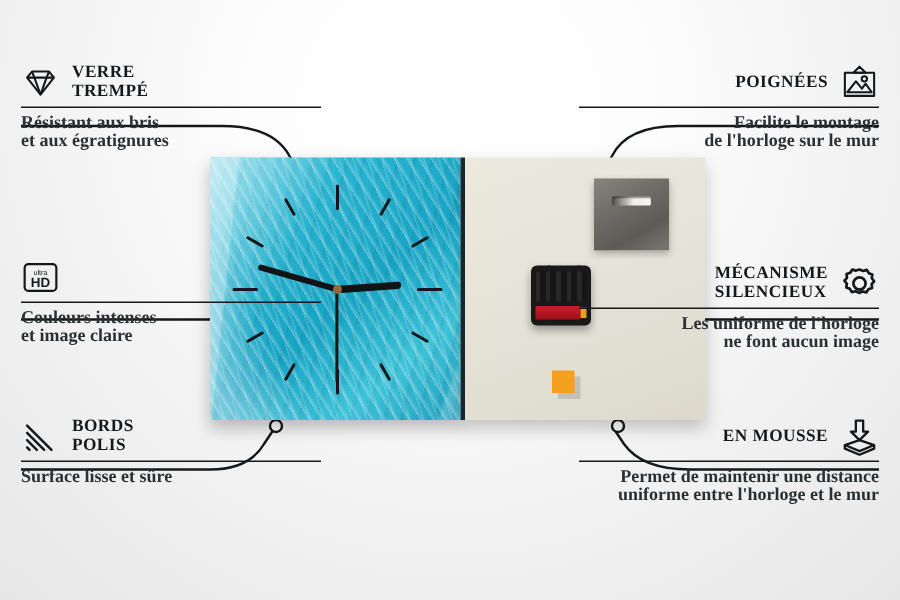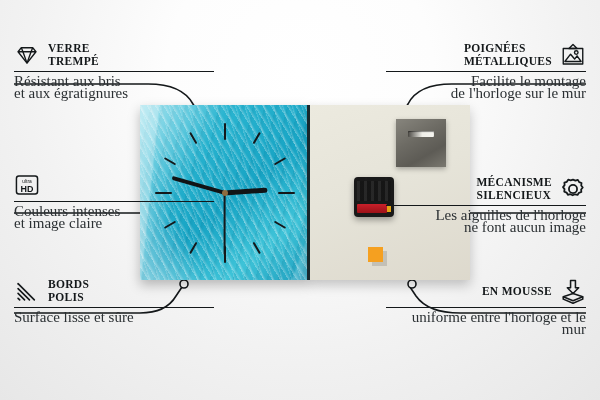--- a/index.html
+++ b/index.html
@@ -66,21 +66,21 @@
     background:linear-gradient(180deg,#c9202a 0%,#9c1118 100%);border-radius:1px;}
   .mech .batt:after{content:"";position:absolute;right:-4px;top:1px;width:4px;height:7px;background:#e4a415;}
   .spacer{position:absolute;left:58px;top:142px;width:15px;height:15px;background:#f5a020;
     box-shadow:4px 4px 0 rgba(0,0,0,.13);}
 
   
   .callout{position:absolute;width:200px;}
   .callout .head{display:flex;align-items:center;gap:8px;}
   .callout .title{font-weight:bold;font-size:11.5px;letter-spacing:.3px;color:#14181a;line-height:13px;text-transform:uppercase;}
   .callout .rule{height:1.4px;background:#14181a;margin:3px 0 4px;}
-  .callout .sub{font-size:15px;line-height:11.5px;color:#2b3033;}
+  .callout .sub{font-size:12px;line-height:11.5px;color:#2b3033;font-weight:bold;}
   .left{left:14px;}
   .left .head{justify-content:flex-start;}
   .left .title{text-align:left;}
   .left .sub{text-align:left;}
   .right{left:386px;width:200px;}
   .right .head{justify-content:flex-end;}
   .right .title{text-align:left;}
   .right .sub{text-align:right;}
   .ico{width:26px;height:26px;flex:0 0 26px;display:block;}
 
@@ -222,21 +222,20 @@
     <div class="rule"></div>
     <div class="sub">
       <div>Surface lisse et sûre</div>
     </div>
   </div>
 
   <div class="callout right" style="top:42px;">
     <div class="head">
       <div>
         <div class="title">POIGNÉES</div>
-        <div class="title">MÉTALLIQUES</div>
       </div>
       <svg class="ico" viewBox="0 0 32 32">
         <g fill="none" stroke="#14181a" stroke-width="1.7" stroke-linejoin="round">
           <path d="M16 3 L11 8 h10z"></path>
           <rect x="4" y="8" width="24" height="19"></rect>
           <path d="M6 24 L13 15 l5 6 3-4 5 7z"></path>
           <circle cx="20" cy="13" r="2.2"></circle>
         </g>
       </svg>
     </div>
@@ -255,37 +254,38 @@
       </div>
       <svg class="ico" viewBox="0 0 32 32">
         <g fill="none" stroke="#14181a" stroke-width="2.2" stroke-linejoin="round">
           <path d="M16 4.5l3 1.2 3-.9 1.6 2.7 2.9 1.1-.4 3.1 1.9 2.5-2 2.4.3 3.1-3 1 -1.7 2.6 -3-.8 -3 1.2 -2.9-1.3 -3 .7 -1.6-2.7 -2.9-1.1 .4-3.1 -1.9-2.5 2-2.4 -.3-3.1 3-1 1.7-2.6 3 .8z"></path>
           <circle cx="16" cy="16" r="5"></circle>
         </g>
       </svg>
     </div>
     <div class="rule"></div>
     <div class="sub">
-      <div>Les aiguilles de l'horloge</div>
+      <div>Les uniforme de l'horloge</div>
       <div>ne font aucun image</div>
     </div>
   </div>
 
   <div class="callout right" style="top:278px;">
     <div class="head">
       <div>
         <div class="title">EN MOUSSE</div>
       </div>
       <svg class="ico" viewBox="0 0 32 32">
         <g fill="none" stroke="#14181a" stroke-width="1.9" stroke-linejoin="round">
           <path d="M13 3h6v9h4l-7 7-7-7h4z"></path>
           <path d="M16 19 L28 23 L16 28 L4 23z"></path>
           <path d="M4 23v3l12 5 12-5v-3"></path>
         </g>
       </svg>
     </div>
     <div class="rule"></div>
     <div class="sub">
+      <div>Permet de maintenir une distance</div>
       <div>uniforme entre l'horloge et le mur</div>
     </div>
   </div>
 
 </div>
 
 </body></html>

